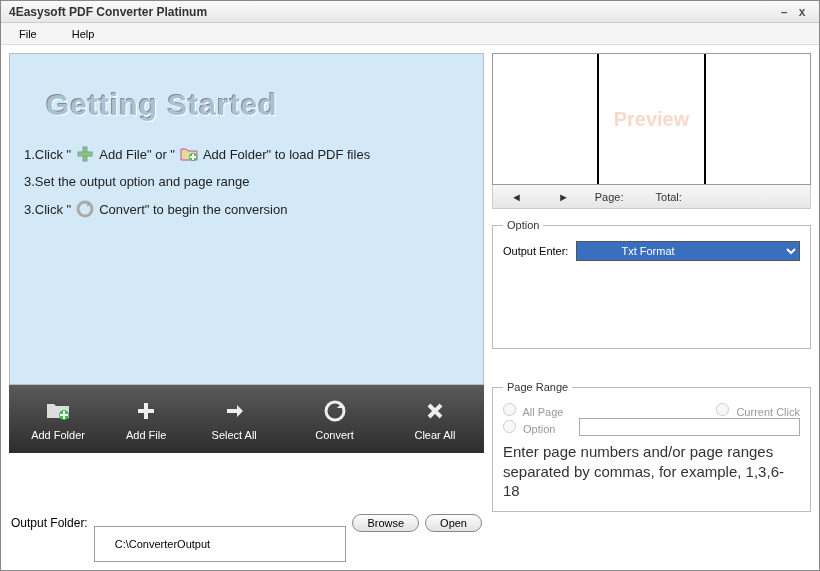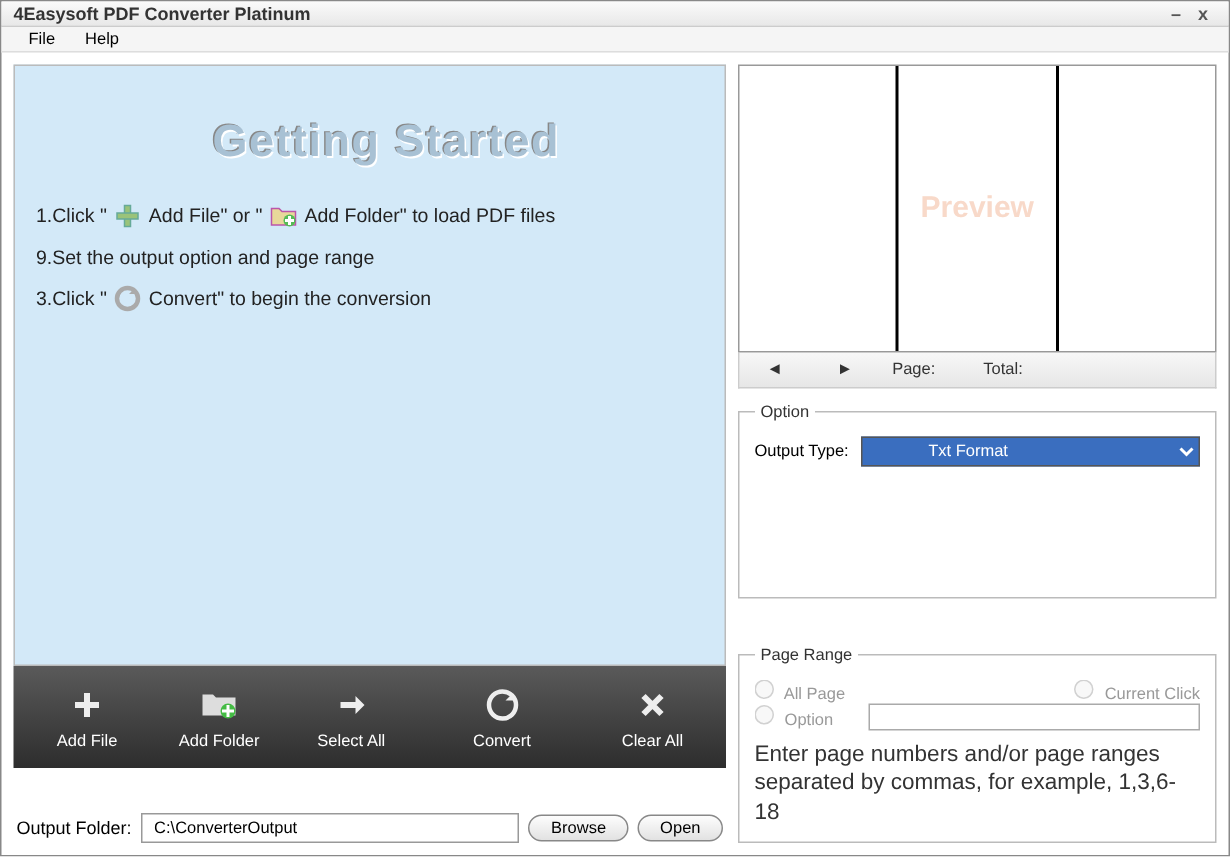--- a/index.html
+++ b/index.html
@@ -1,38 +1,38 @@
 <!DOCTYPE html>
 <html><head>
 <meta charset="utf-8">
 <style>
 * { box-sizing: border-box; margin: 0; padding: 0; }
 body { font-family: Tahoma, Arial, sans-serif; font-size: 11px; background: #fff; width: 820px; height: 571px; overflow: hidden; }
 .window { width: 820px; height: 571px; border: 1px solid #888; background: #fff; display: flex; flex-direction: column; }
 .titlebar { height: 22px; background: linear-gradient(#fafafa,#e8e8e8); border-bottom: 1px solid #ccc; display: flex; align-items: center; padding: 0 8px; font-size: 12px; font-weight: bold; color: #333; }
 .titlebar .title { flex: 1; }
 .titlebar .wbtn { width: 18px; text-align: center; color: #555; font-weight: bold; cursor: pointer; }
-.menubar { height: 22px; display: flex; align-items: center; padding: 0 8px; border-bottom: 1px solid #ddd; background: #f5f5f5; }
+.menubar { height: 22px; display: flex; align-items: center; padding: 0 8px; border-bottom: 1px solid #ddd; background: #f5f5f5; gap: 15px; }
 .menubar .mitem { padding: 2px 10px; cursor: pointer; }
 .content { flex: 1; display: flex; padding: 8px; gap: 8px; }
 .left { width: 475px; display: flex; flex-direction: column; }
 .gstarted { flex: 1; background: #d3e9f8; border: 1px solid #bbb; padding: 10px 14px; }
-.gstarted h1 { font-size: 30px; font-weight: bold; color: #a8c1d4; text-shadow: 1px 1px 0 #fff, -1px -1px 0 #888; margin: 24px 0 22px 22px; letter-spacing: 1px; text-align: center; }
+.gstarted h1 { font-size: 30px; font-weight: bold; color: #a8c1d4; text-shadow: 1px 1px 0 #fff, -1px -1px 0 #888; margin: 24px 0 22px 22px; letter-spacing: 1px; }
 .gline { display: flex; align-items: center; margin: 10px 0; font-size: 13px; color: #222; }
 .gicon { width: 20px; height: 20px; margin: 0 4px; display: inline-flex; align-items: center; justify-content: center; }
 .toolbar { height: 68px; background: linear-gradient(#5a5a5a,#2d2d2d); display: flex; align-items: center; padding: 4px 6px; gap: 2px; }
 .tbtn { flex: 1; display: flex; flex-direction: column; align-items: center; justify-content: center; color: #fff; font-size: 11px; cursor: pointer; padding: 4px 2px; }
 .tbtn.convert { flex: 1.3; }
 .tbtn .ticon { height: 28px; display: flex; align-items: center; justify-content: center; margin-bottom: 4px; }
 .outrow { display: flex; align-items: center; margin-top: 30px; gap: 6px; padding: 0 2px; justify-content: center; }
 .outrow label { font-size: 12px; }
-.outrow input { flex: 1; border: 1px solid #999; height: 20px; padding: 0 8px; font-size: 11px; }
+.outrow input { flex: 1; border: 1px solid #999; height: 36px; padding: 0 20px; font-size: 11px; margin-top: 43px; }
 .pillbtn { border: 1px solid #888; border-radius: 10px; padding: 2px 14px; background: linear-gradient(#fdfdfd,#e2e2e2); cursor: pointer; font-size: 11px; }
 .right { flex: 1; display: flex; flex-direction: column; gap: 6px; }
-.preview { border: 1px solid #999; height: 192px; display: flex; position: relative; background: #fff; }
+.preview { border: 1px solid #999; height: 132px; display: flex; position: relative; background: #fff; }
 .preview .pcol { flex: 1; border-left: 2px solid #000; }
 .preview .pcol:first-child { border-left: none; }
 .preview .pv-text { position: absolute; top: 50%; left: 50%; transform: translate(-50%,-50%); font-size: 20px; font-weight: bold; color: #f8d9c9; }
 .pager { height: 24px; border: 1px solid #ccc; border-top: none; background: linear-gradient(#f8f8f8,#e6e6e6); display: flex; align-items: center; padding: 0 8px; gap: 16px; font-size: 11px; color: #333; }
 .pager .arrow { cursor: pointer; padding: 0 10px; }
 fieldset { border: 1px solid #bbb; padding: 10px 10px; font-size: 11px; margin-top: 4px; }
 fieldset legend { padding: 0 4px; color: #333; }
 .optrow { display: flex; align-items: center; gap: 8px; }
 .optrow select { flex: 1; border: 1px solid #555; background: #3a6ebf; color: #fff; font-size: 11px; height: 20px; padding-left: 40px; }
 .pr-row { display: flex; align-items: center; gap: 24px; margin: 0 0; color: #999; }
@@ -77,54 +77,54 @@
             <svg width="20" height="18">
                 <path d="M2 4 L7 4 L9 6 L18 6 L18 15 L2 15 Z" fill="#e8d89a" stroke="#b5a"></path>
                 <circle cx="14" cy="12" r="4" fill="#5b5"></circle>
                 <rect x="13" y="9" width="2" height="6" fill="#fff"></rect>
                 <rect x="11" y="11" width="6" height="2" fill="#fff"></rect>
               </svg>
           </span>
           <span> Add Folder" to load PDF files</span>
         </div>
         <div class="gline">
-          <span>9.Set the output option and page range</span>
+          <span>3.Set the output option and page range</span>
         </div>
         <div class="gline">
           <span>3.Click "</span>
           <span class="gicon">
             <svg width="20" height="20">
                 <circle cx="10" cy="10" r="7" fill="none" stroke="#aaa" stroke-width="3"></circle>
                 <path d="M14 4 L17 7 L11 7 Z" fill="#aaa"></path>
               </svg>
           </span>
           <span> Convert" to begin the conversion</span>
         </div>
       </div>
 
       <div class="toolbar">
         <div class="tbtn">
           <div class="ticon">
-            <svg width="22" height="22">
-                <rect x="9" y="3" width="4" height="16" fill="#eee"></rect>
-                <rect x="3" y="9" width="16" height="4" fill="#eee"></rect>
-              </svg>
-          </div>
-          <span>Add File</span>
-        </div>
-        <div class="tbtn">
-          <div class="ticon">
             <svg width="26" height="22">
                 <path d="M2 4 L9 4 L11 6 L24 6 L24 18 L2 18 Z" fill="#ddd"></path>
                 <circle cx="19" cy="15" r="5" fill="#4b4"></circle>
                 <rect x="18" y="11" width="2" height="8" fill="#fff"></rect>
                 <rect x="15" y="14" width="8" height="2" fill="#fff"></rect>
               </svg>
           </div>
           <span>Add Folder</span>
+        </div>
+        <div class="tbtn">
+          <div class="ticon">
+            <svg width="22" height="22">
+                <rect x="9" y="3" width="4" height="16" fill="#eee"></rect>
+                <rect x="3" y="9" width="16" height="4" fill="#eee"></rect>
+              </svg>
+          </div>
+          <span>Add File</span>
         </div>
         <div class="tbtn">
           <div class="ticon">
             <svg width="22" height="22">
                 <path d="M4 9 L14 9 L14 5 L20 11 L14 17 L14 13 L4 13 Z" fill="#eee"></path>
               </svg>
           </div>
           <span>Select All</span>
         </div>
         <div class="tbtn convert">
@@ -170,21 +170,21 @@
           <span>Page:</span>
           <span></span>
           <span>Total:</span>
           <span></span>
         </div>
       </div>
 
       <fieldset class="option">
         <legend>Option</legend>
         <div class="optrow">
-          <span>Output Type:</span>
+          <span>Output Enter:</span>
           <select>
             <option>Txt Format</option>
           </select>
         </div>
       </fieldset>
 
       <fieldset class="prange">
         <legend>Page Range</legend>
         <div class="pr-row">
           <label><input type="radio" disabled="" style=""> <span>All Page</span></label>

